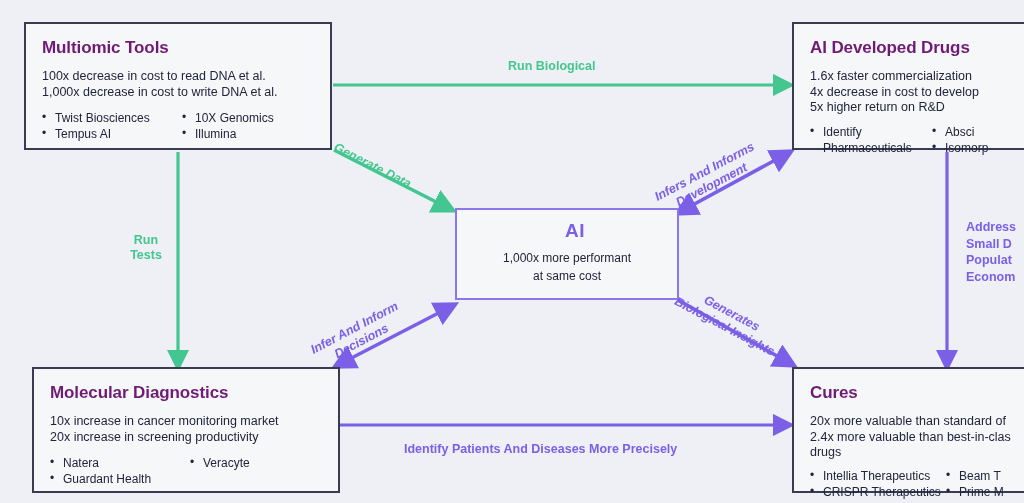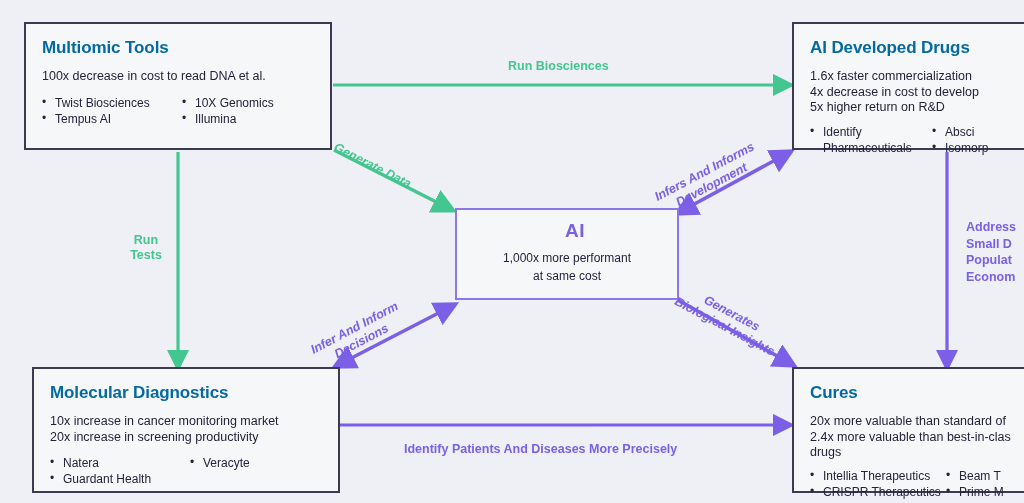--- a/index.html
+++ b/index.html
@@ -20,21 +20,21 @@
     box-sizing:border-box;
     z-index:3;
   }
   .node.center{
     border:2px solid #8d76ea;
     text-align:center;
   }
   .node-title{
     font-weight:bold;
     font-size:17px;
-    color:#0369a1;
+    color:#701a75;
     letter-spacing:-0.1px;
     margin:0 0 11px 0;
   }
   .node-stats{
     font-size:12.5px;
     color:#23233c;
     line-height:15.5px;
     margin:0 0 10px 0;
     white-space:nowrap;
   }
@@ -108,20 +108,21 @@
     <line x1="947" y1="152" x2="947" y2="367" stroke="#7b5fe6" stroke-width="3.2" marker-end="url(#pArrow)"></line>
 
     <line x1="333" y1="425" x2="790" y2="425" stroke="#7b5fe6" stroke-width="3.2" marker-end="url(#pArrow)"></line>
   </svg>
 
   <div class="node" style="left:24px;top:22px;width:308px;height:128px;">
     <div class="pad">
       <div class="node-title">Multiomic Tools</div>
       <div class="node-stats">
         <div>100x decrease in cost to read DNA et al.</div>
+        <div>1,000x decrease in cost to write DNA et al.</div>
       </div>
       <div class="cols">
         <ul class="bullets col" style="width:140px;">
           <li>Twist Biosciences</li>
           <li>Tempus AI</li>
         </ul>
         <ul class="bullets col">
           <li>10X Genomics</li>
           <li>Illumina</li>
         </ul>
@@ -191,21 +192,21 @@
         </ul>
         <ul class="bullets col">
           <li>Beam T</li>
           <li>Prime M</li>
         </ul>
       </div>
     </div>
   </div>
 
   <div class="elabel green" style="left:508px;top:59px;">
-    <span>Run Biosciences</span>
+    <span>Run Biological</span>
   </div>
 
   <div class="elabel green ctr" style="left:122px;top:233px;width:48px;">
     <div>Run</div>
     <div>Tests</div>
   </div>
 
   <div class="elabel green ital" style="left:338px;top:140px;transform:rotate(27deg);transform-origin:left top;">
     <span>Generate Data</span>
   </div>

